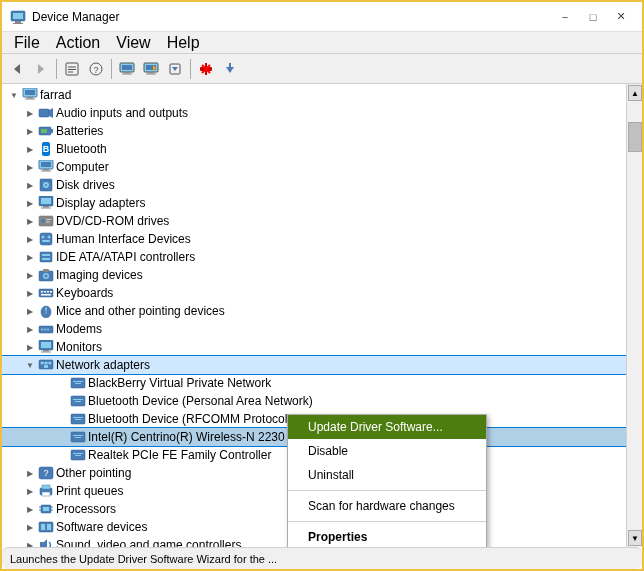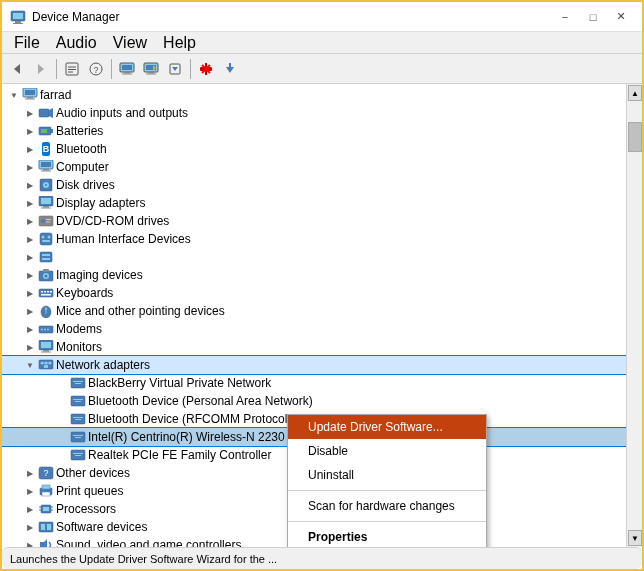--- a/index.html
+++ b/index.html
@@ -221,21 +221,21 @@
       min-width: 200px;
       font-size: 12px;
     }
 
     .context-menu-item {
       padding: 5px 20px;
       cursor: pointer;
       white-space: nowrap;
     }
     .context-menu-item.highlighted {
-      background: #c2410c;
+      background: #4d7c0f;
       color: white;
     }
 
     .context-menu-separator {
       height: 1px;
       background: #d0d0d0;
       margin: 3px 0;
     }
 
     .context-menu-item.bold {
@@ -259,21 +259,21 @@
     <span class="title-bar-text">Device Manager</span>
     <div class="window-controls">
       <button class="win-btn">−</button>
       <button class="win-btn">□</button>
       <button class="win-btn close">✕</button>
     </div>
   </div>
 
   <div class="menu-bar">
     <div class="menu-item">File</div>
-    <div class="menu-item">Audio</div>
+    <div class="menu-item">Action</div>
     <div class="menu-item">View</div>
     <div class="menu-item">Help</div>
   </div>
 
   <div class="toolbar">
 
     <button class="toolbar-btn" title="Back">
       <svg width="14" height="14" viewBox="0 0 14 14">
           <polygon points="10,2 4,7 10,12" fill="#666"></polygon>
         </svg>
@@ -466,20 +466,21 @@
 
       <div class="tree-item" style="padding-left:20px;">
         <div class="tree-expander">▶</div>
         <div class="tree-icon">
           <svg width="16" height="14" viewBox="0 0 16 14">
             <rect x="2" y="2" width="12" height="10" rx="1" fill="#4a7cb5" stroke="#2a5c95" stroke-width="0.5"></rect>
             <rect x="4" y="4" width="8" height="2" fill="#87ceeb"></rect>
             <rect x="4" y="8" width="8" height="2" fill="#87ceeb"></rect>
           </svg>
         </div>
+        <span class="tree-label">IDE ATA/ATAPI controllers</span>
       </div>
 
       <div class="tree-item" style="padding-left:20px;">
         <div class="tree-expander">▶</div>
         <div class="tree-icon">
           <svg width="16" height="14" viewBox="0 0 16 14">
             <rect x="1" y="3" width="14" height="10" rx="1" fill="#4a7cb5" stroke="#2a5c95" stroke-width="0.5"></rect>
             <rect x="5" y="1" width="6" height="3" rx="1" fill="#888"></rect>
             <circle cx="8" cy="8" r="3" fill="#87ceeb"></circle>
             <circle cx="8" cy="8" r="1.5" fill="#4a7cb5"></circle>
@@ -618,21 +619,21 @@
       </div>
 
       <div class="tree-item" style="padding-left:20px;">
         <div class="tree-expander">▶</div>
         <div class="tree-icon">
           <svg width="16" height="14" viewBox="0 0 16 14">
             <rect x="1" y="1" width="14" height="12" rx="2" fill="#4a7cb5" stroke="#2a5c95" stroke-width="0.5"></rect>
             <text x="8" y="10" text-anchor="middle" font-size="9" fill="white">?</text>
           </svg>
         </div>
-        <span class="tree-label">Other devices</span>
+        <span class="tree-label">Other pointing</span>
       </div>
 
       <div class="tree-item" style="padding-left:20px;">
         <div class="tree-expander">▶</div>
         <div class="tree-icon">
           <svg width="16" height="14" viewBox="0 0 16 14">
             <rect x="2" y="4" width="12" height="7" rx="1" fill="#4a7cb5" stroke="#2a5c95" stroke-width="0.5"></rect>
             <rect x="4" y="1" width="8" height="4" fill="#87ceeb" stroke="#4a7cb5" stroke-width="0.5"></rect>
             <rect x="4" y="8" width="8" height="4" fill="white" stroke="#4a7cb5" stroke-width="0.5"></rect>
           </svg>

